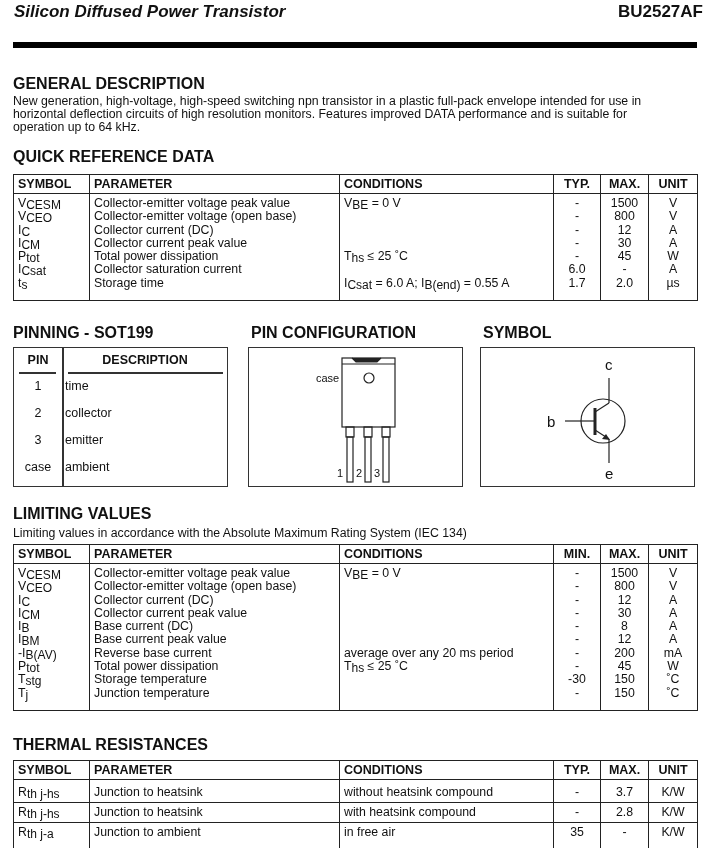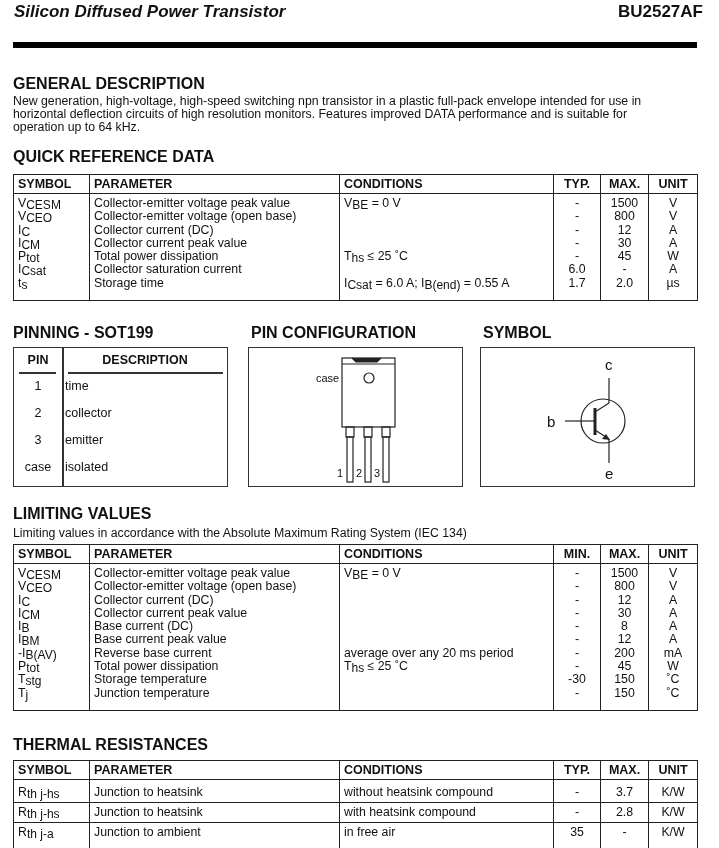--- a/index.html
+++ b/index.html
@@ -143,21 +143,21 @@
   <div style="position:absolute;left:54px;top:24px;width:155px;height:1.5px;background:#333"></div>
   <div style="position:absolute;left:48px;top:0;width:1.5px;height:138px;background:#333"></div>
   <div id="pin-rows">
       <div class="pin-num" style="top: 31px;">1</div>
       <div class="pin-desc" style="top: 31px;">time</div>
       <div class="pin-num" style="top: 58px;">2</div>
       <div class="pin-desc" style="top: 58px;">collector</div>
       <div class="pin-num" style="top: 85px;">3</div>
       <div class="pin-desc" style="top: 85px;">emitter</div>
       <div class="pin-num" style="top: 112px;">case</div>
-      <div class="pin-desc" style="top: 112px;">isolated</div>
+      <div class="pin-desc" style="top: 112px;">ambient</div>
     </div>
 </div>
 
 <div class="abs sec-title" style="top:324px;left:251px">PIN CONFIGURATION</div>
 <div class="box" style="left:248px;top:347px;width:213px;height:138px">
   <svg width="213" height="138" style="position:absolute;left:0;top:0">
     <g stroke="#222" stroke-width="1.2" fill="none">
       <rect x="93" y="10" width="53" height="69"></rect>
       <line x1="93" y1="16" x2="146" y2="16"></line>
       <path d="M103 10 L107 14 L128 14 L132 10" fill="#222"></path>

